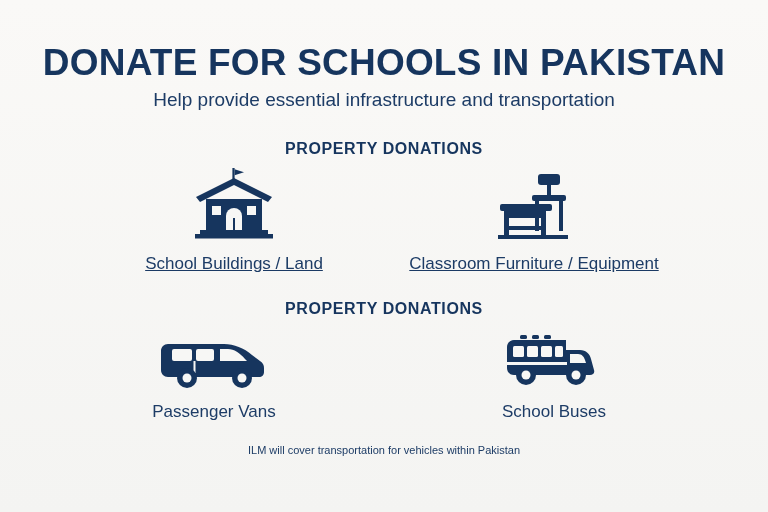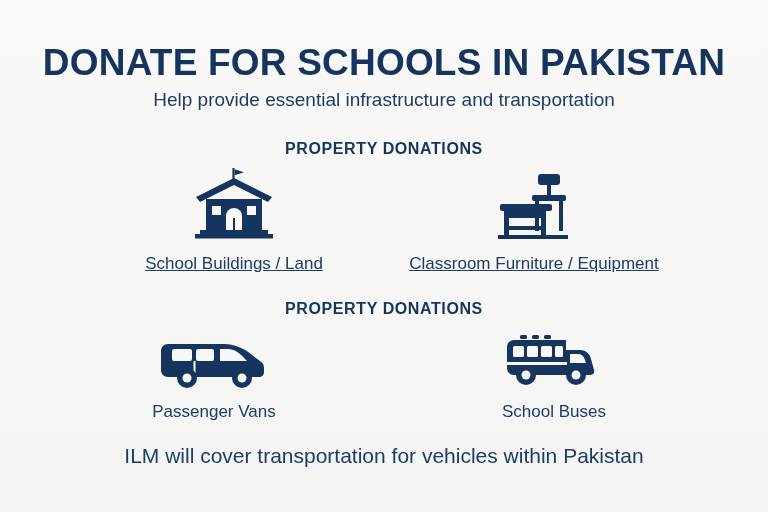--- a/index.html
+++ b/index.html
@@ -74,21 +74,21 @@
   }
   .icon-wrap.vehicle-icon { height: 66px; }
   .item-label {
     margin-top: 10px;
     font-size: 17px;
     color: #1d3c66;
     text-align: center;
   }
   .footnote {
     margin-top: 22px;
-    font-size: 21px;
+    font-size: 11px;
     color: #1d3c66;
     text-align: center;
   }
   svg { display: block; }
 </style>
 </head>
 <body>
 
 <div class="poster">
 

